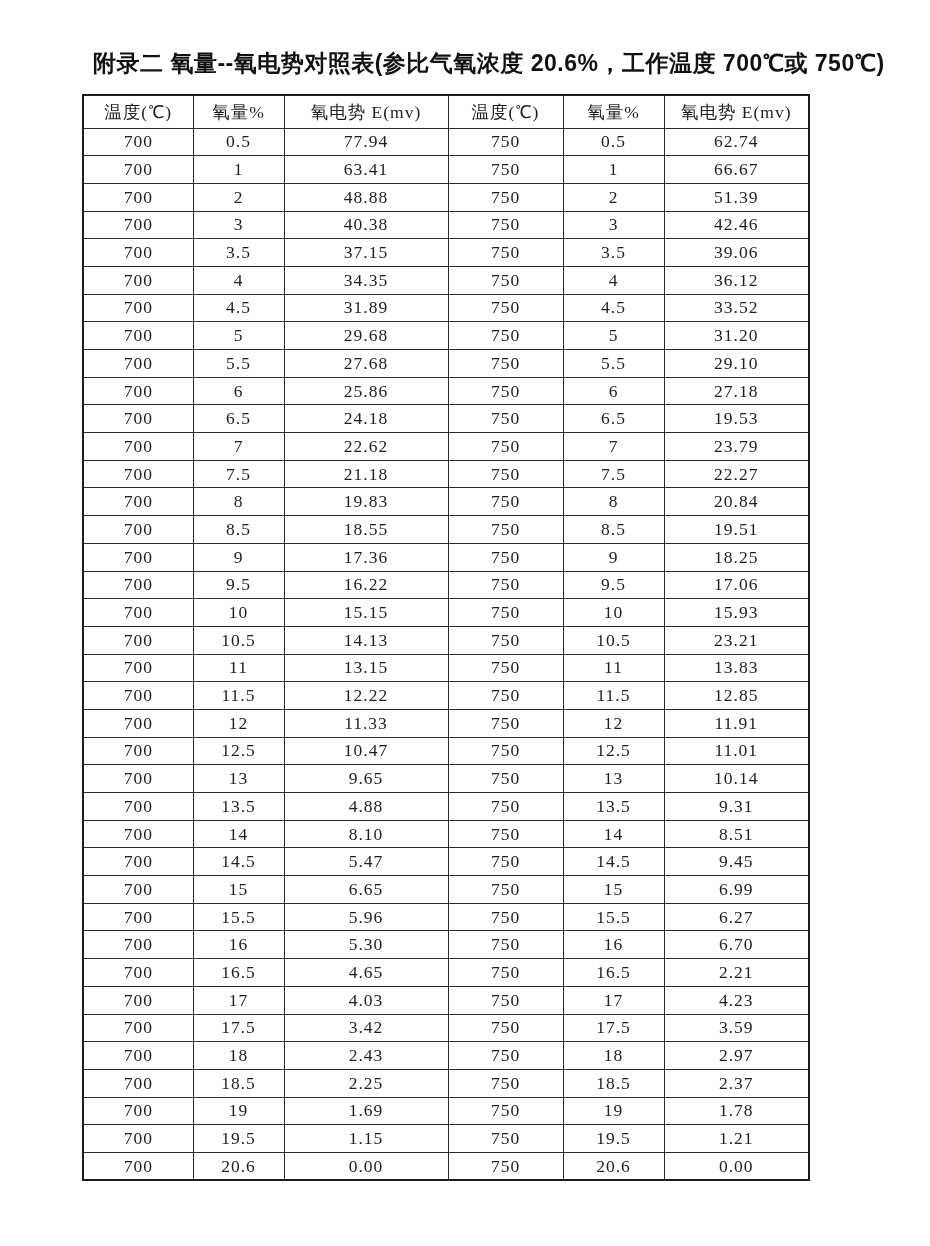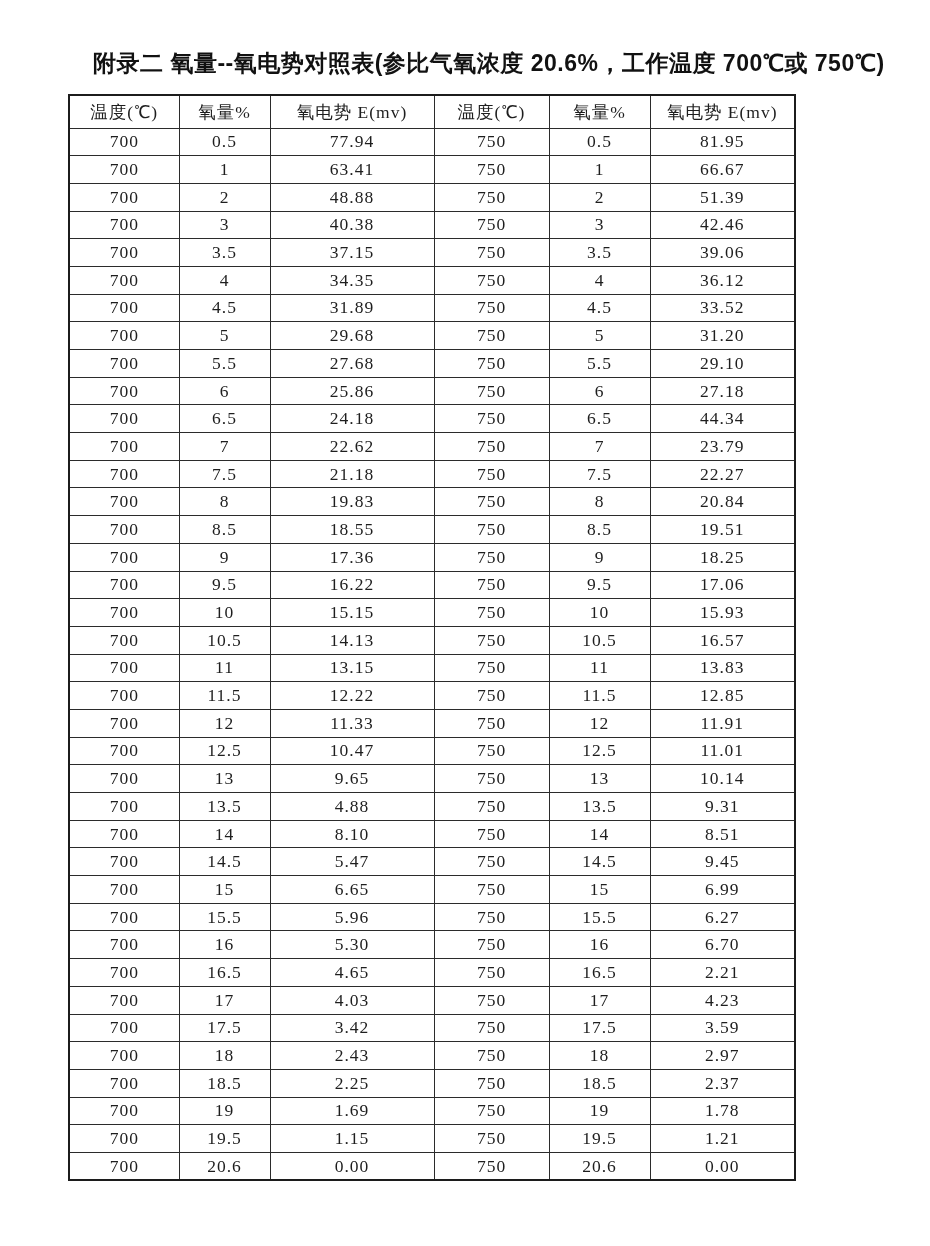--- a/index.html
+++ b/index.html
@@ -17,21 +17,21 @@
     top: 48px;
     font-family: "Liberation Sans", sans-serif;
     font-weight: bold;
     font-size: 23px;
     letter-spacing: 0.5px;
     color: #111111;
     white-space: nowrap;
   }
   table.lookup {
     position: absolute;
-    left: 68px;
+    left: 82px;
     top: 94px;
     width: 726px;
     border-collapse: collapse;
     table-layout: fixed;
     font-family: "Liberation Serif", serif;
     font-size: 17.5px;
     color: #1e1e1e;
   }
   table.lookup col.c1 { width: 110px; }
   table.lookup col.c2 { width: 91px;  }
@@ -79,21 +79,21 @@
         <th>氧电势 E(mv)</th>
       </tr>
     </thead>
     <tbody>
         <tr>
           <td>700</td>
           <td>0.5</td>
           <td>77.94</td>
           <td>750</td>
           <td>0.5</td>
-          <td>81.95</td>
+          <td>62.74</td>
         </tr>
         <tr>
           <td>700</td>
           <td>1</td>
           <td>63.41</td>
           <td>750</td>
           <td>1</td>
           <td>66.67</td>
         </tr>
         <tr>
@@ -159,21 +159,21 @@
           <td>750</td>
           <td>6</td>
           <td>27.18</td>
         </tr>
         <tr>
           <td>700</td>
           <td>6.5</td>
           <td>24.18</td>
           <td>750</td>
           <td>6.5</td>
-          <td>44.34</td>
+          <td>19.53</td>
         </tr>
         <tr>
           <td>700</td>
           <td>7</td>
           <td>22.62</td>
           <td>750</td>
           <td>7</td>
           <td>23.79</td>
         </tr>
         <tr>
@@ -223,21 +223,21 @@
           <td>750</td>
           <td>10</td>
           <td>15.93</td>
         </tr>
         <tr>
           <td>700</td>
           <td>10.5</td>
           <td>14.13</td>
           <td>750</td>
           <td>10.5</td>
-          <td>16.57</td>
+          <td>23.21</td>
         </tr>
         <tr>
           <td>700</td>
           <td>11</td>
           <td>13.15</td>
           <td>750</td>
           <td>11</td>
           <td>13.83</td>
         </tr>
         <tr>

